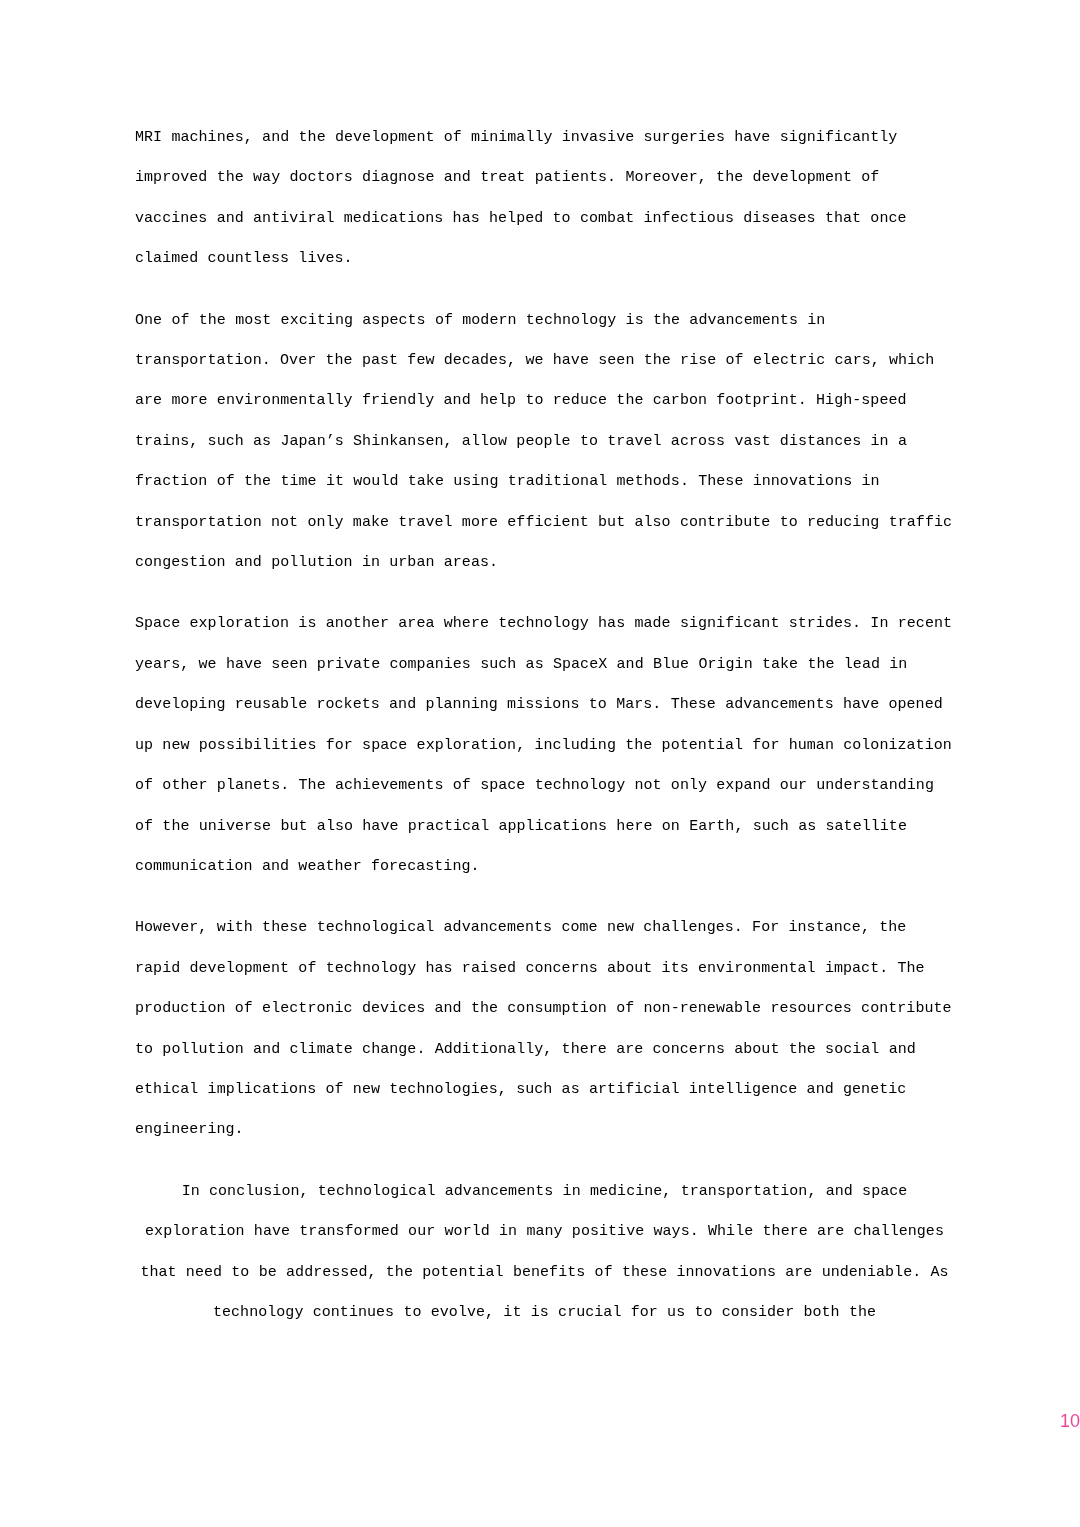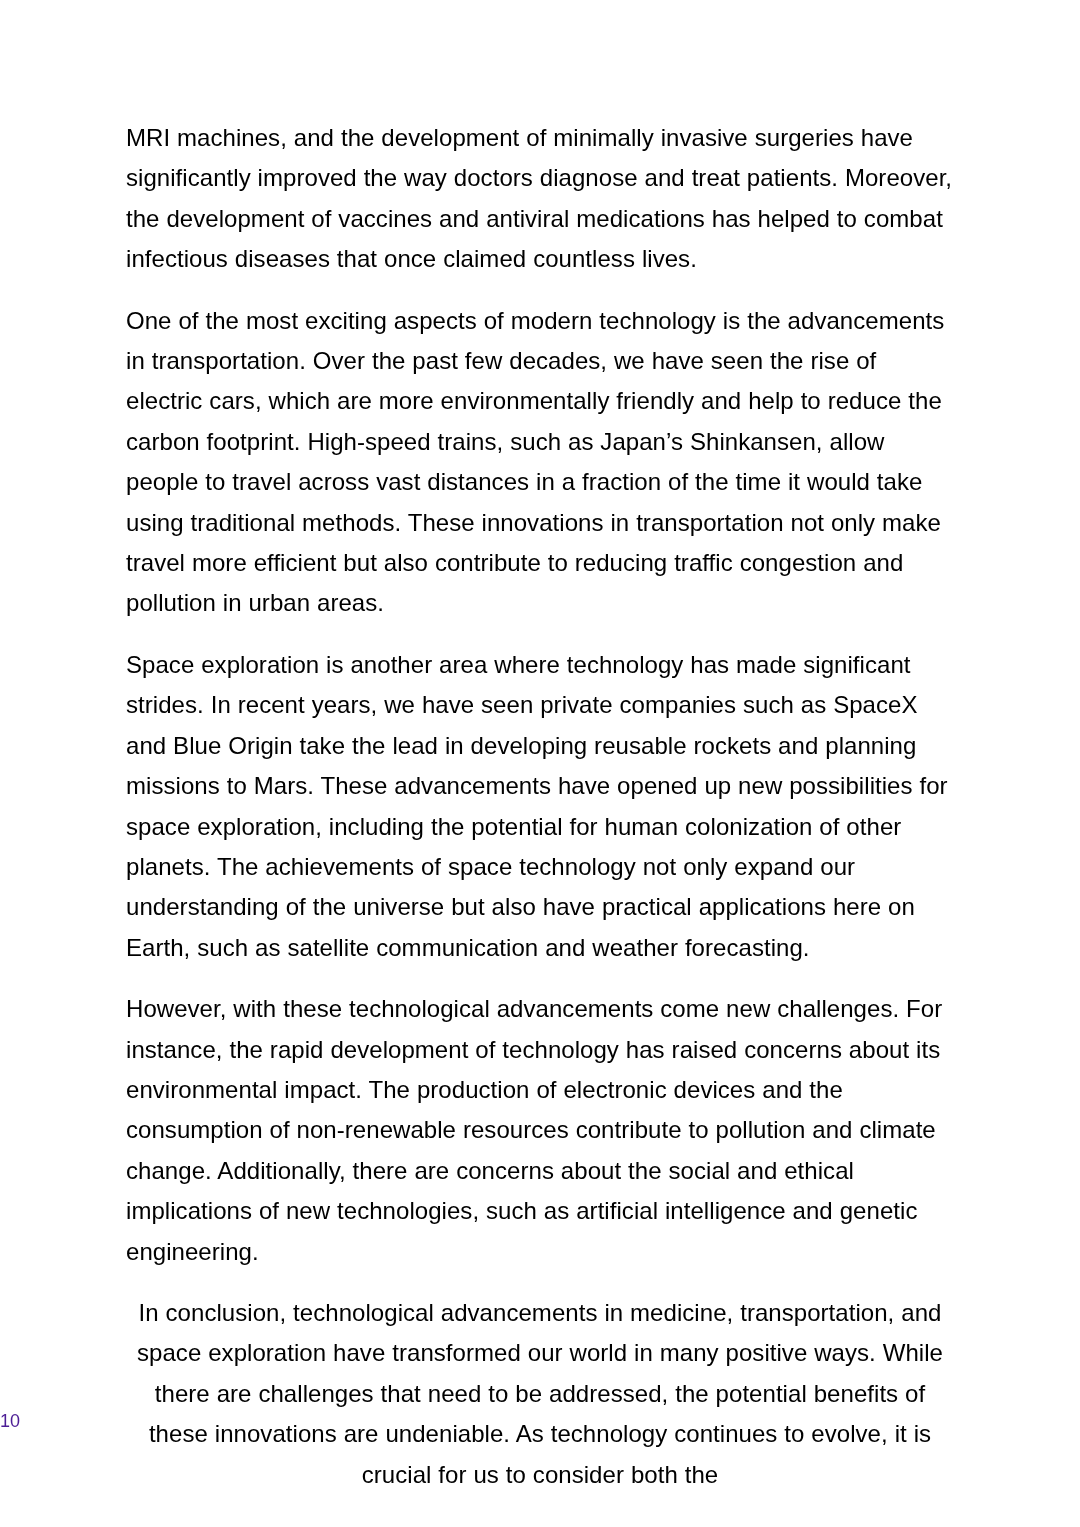--- a/index.html
+++ b/index.html
@@ -15,43 +15,43 @@
     overflow: hidden;
     box-sizing: border-box;
   }
   .text-column {
     position: absolute;
     left: 126px;
     top: 118px;
     width: 828px;
   }
   .para {
-    font-family: Liberation Sans, sans-serif;
-    font-size: 24px;
+    font-family: Liberation Mono, monospace;
+    font-size: 15px;
     line-height: 40.4px;
     color: #000000;
     text-align: left;
-    margin: 0 0 21px 0;
+    margin: 0 0 21px 9px;
     letter-spacing: 0.05px;
     word-spacing: 0.2px;
   }
   .para:last-child {
     margin-bottom: 0;
     text-align: center;
   }
   .page-number {
     position: absolute;
     left: 0;
     right: 0;
     top: 1410px;
-    text-align: left;
+    text-align: right;
     font-family: "Liberation Sans", "DejaVu Sans", sans-serif;
     font-size: 18px;
     line-height: 22px;
-    color: #4c1d95;
+    color: #ec4899;
   }
 </style>
 </head>
 <body>
 
 <div class="page">
 
   <div class="text-column">
     <p class="para">MRI machines, and the development of minimally invasive surgeries have significantly improved the way doctors diagnose and treat patients. Moreover, the development of vaccines and antiviral medications has helped to combat infectious diseases that once claimed countless lives.</p>
     <p class="para">One of the most exciting aspects of modern technology is the advancements in transportation. Over the past few decades, we have seen the rise of electric cars, which are more environmentally friendly and help to reduce the carbon footprint. High-speed trains, such as Japan’s Shinkansen, allow people to travel across vast distances in a fraction of the time it would take using traditional methods. These innovations in transportation not only make travel more efficient but also contribute to reducing traffic congestion and pollution in urban areas.</p>

